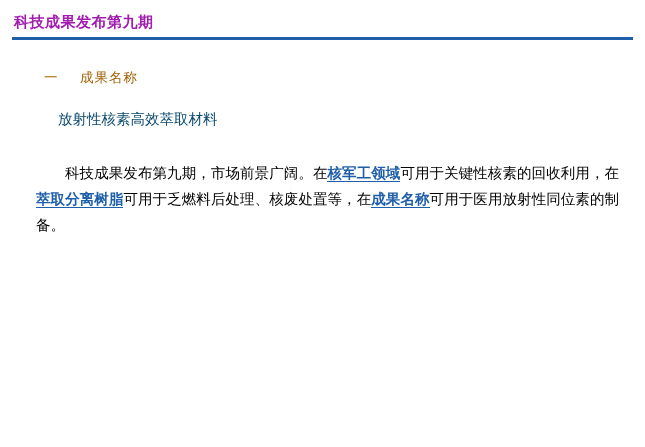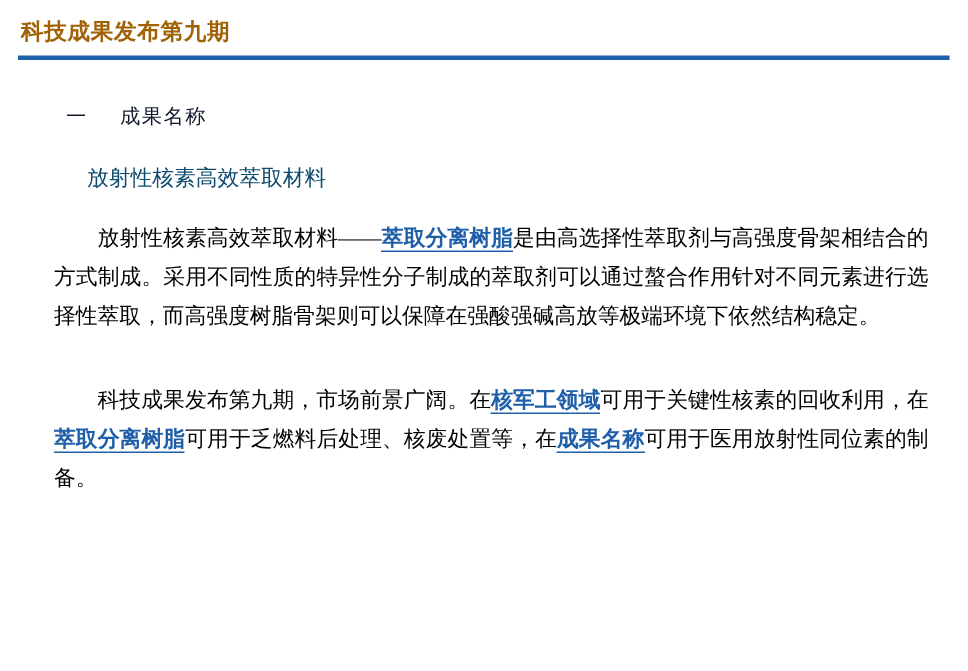--- a/index.html
+++ b/index.html
@@ -24,32 +24,32 @@
   
   .header {
     margin: 12px 12px 0 12px;
     border-bottom: 3px solid #1f5fa9;
     padding: 0 0 5px 2px;
   }
   .header-title {
     font-family: "Liberation Sans", "DejaVu Sans", sans-serif;
     font-size: 15px;
     font-weight: bold;
-    color: #a16207;
+    color: #a21caf;
     letter-spacing: 0.5px;
     line-height: 20px;
   }
 
   
   .content {
     padding: 0 22px 0 22px;
   }
 
   .section-heading {
-    color: #0f172a;
+    color: #a16207;
     font-family: "Liberation Sans", "DejaVu Sans", sans-serif;
     font-size: 13.5px;
     line-height: 20px;
     margin-top: 28px;
     padding-left: 22px;
     letter-spacing: 1px;
   }
   .section-heading .num {
     display: inline-block;
     width: 36px;
@@ -95,22 +95,19 @@
 
   <div class="content">
 
     <div class="section-heading">
       <span class="num">一</span><span>成果名称</span>
     </div>
 
     <div class="plain-line">放射性核素高效萃取材料</div>
 
 
-    <div class="para">
-      <span>放射性核素高效萃取材料——</span><span class="kw">萃取分离树脂</span><span>是由高选择性萃取剂与高强度骨架相结合的方式制成。采用不同性质的特异性分子制成的萃取剂可以通过螯合作用针对不同元素进行选择性萃取，而高强度树脂骨架则可以保障在强酸强碱高放等极端环境下依然结构稳定。</span>
-    </div>
 
     <div class="para second">
       <span>科技成果发布第九期，市场前景广阔。在</span><span class="kw">核军工领域</span><span>可用于关键性核素的回收利用，在</span><span class="kw">萃取分离树脂</span><span>可用于乏燃料后处理、核废处置等，在</span><span class="kw">成果名称</span><span>可用于医用放射性同位素的制备。</span>
     </div>
 
   </div>
 </div>
 
 </body></html>

